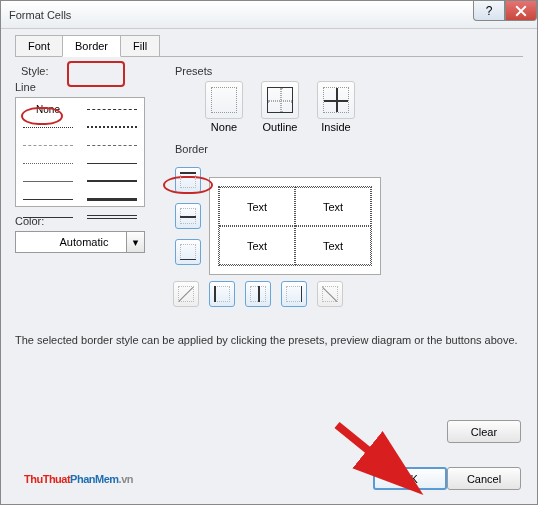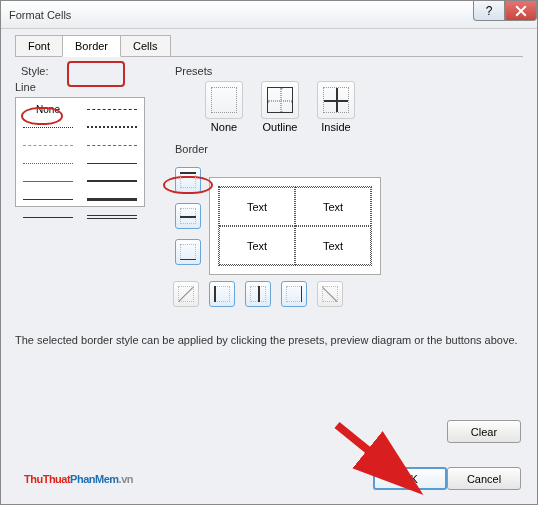--- a/index.html
+++ b/index.html
@@ -98,21 +98,21 @@
             <path d="M1 1 L9 9 M9 1 L1 9" stroke="#fff" stroke-width="1.6"></path>
           </svg>
       </div>
     </div>
   </div>
 
   <div class="body">
     <div class="tabs">
       <div class="tab">Font</div>
       <div class="tab active">Border</div>
-      <div class="tab">Cells</div>
+      <div class="tab">Fill</div>
     </div>
 
     <div class="hl tab-hl"></div>
     <div class="hl style-hl"></div>
     <div class="hl border-hl"></div>
 
     <div class="content">
       <div class="col-left">
         <span class="group-lbl" style="padding-left:6px">Style:</span>
         <span class="group-lbl">Line</span>
@@ -152,20 +152,28 @@
             </div>
           <div class="swatch">
               <div class="ln l7"></div>
             </div>
           <div class="swatch">
               <div class="ln l5"></div>
             </div>
           <div class="swatch">
               <div class="ln l11"></div>
             </div>
+        </div>
+        <div class="color-row">
+          <span class="group-lbl">Color:</span>
+          <div class="color-select">
+            <div class="swc"></div>
+            <span class="txt">Automatic</span>
+            <div class="dd">▾</div>
+          </div>
         </div>
       </div>
 
       <div class="col-right">
         <span class="group-lbl">Presets</span>
         <div class="presets">
           <div class="preset">
             <div class="ic">
                 <div class="mini none"></div>
               </div>

